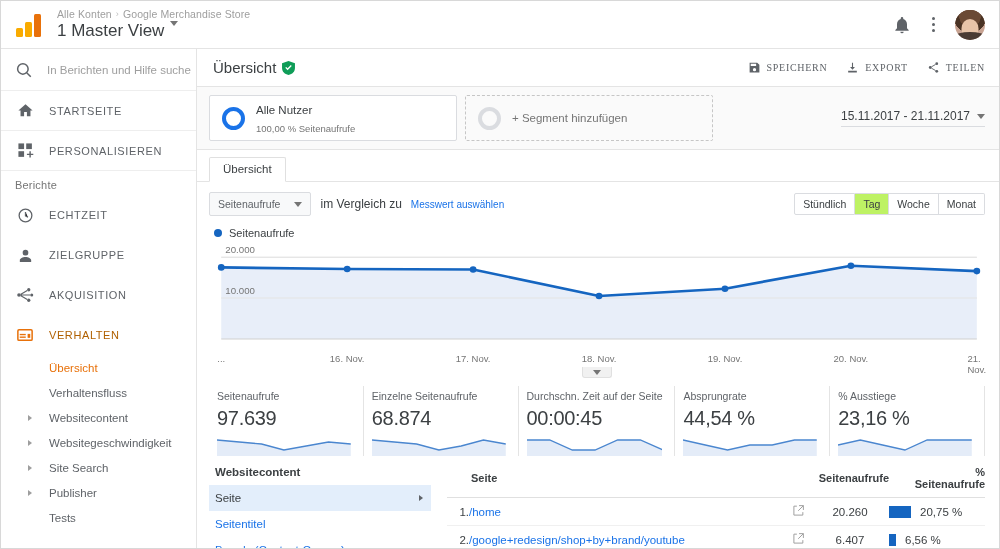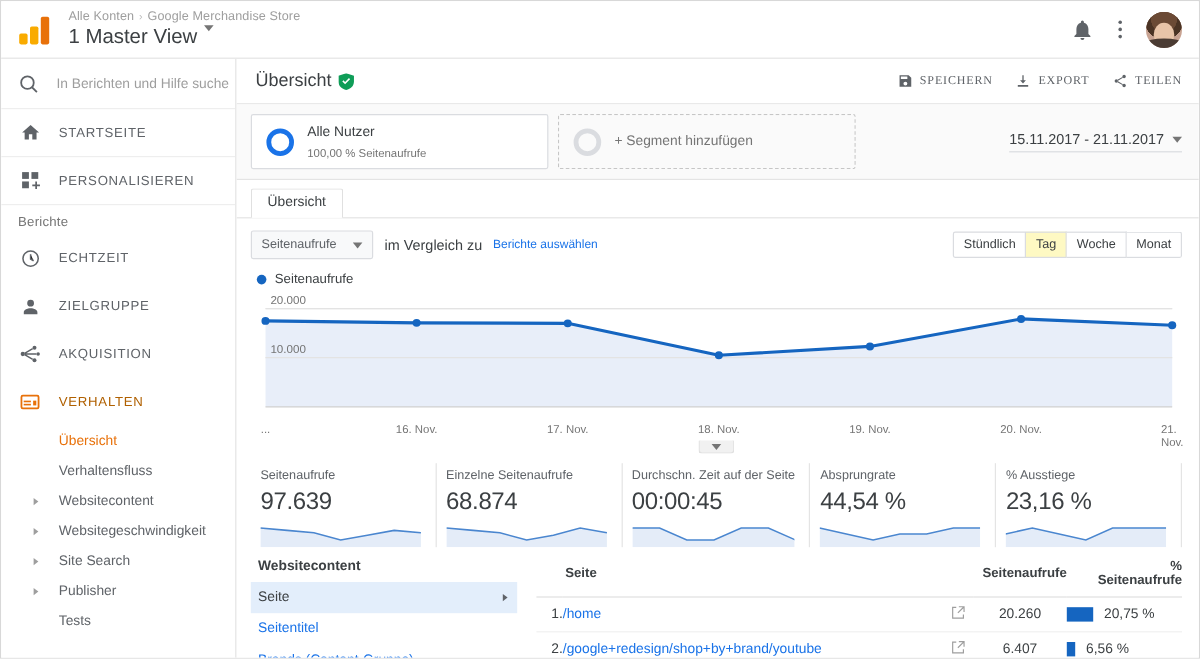--- a/index.html
+++ b/index.html
@@ -153,21 +153,21 @@
   }
   .cmp-text { font-size: 12px; color: #3c4043; }
   .cmp-link { font-size: 10px; color: #1a73e8; cursor: pointer; }
   .gran-group { margin-left: auto; display: flex; }
   .gran {
     font-size: 10.5px; color: #3c4043; padding: 4px 8px;
     border: 1px solid #dadce0; border-left: none; background: #fff; cursor: pointer;
   }
   .gran:first-child { border-left: 1px solid #dadce0; border-radius: 2px 0 0 2px; }
   .gran:last-child { border-radius: 0 2px 2px 0; }
-  .gran.sel { background: #fef9c3; }
+  .gran.sel { background: #bef264; }
 
   .legend { display: flex; align-items: center; gap: 7px; margin: 11px 0 4px 5px; }
   .legend .dot { width: 8px; height: 8px; border-radius: 50%; background: #1565c0; }
   .legend .lbl { font-size: 11px; color: #3c4043; }
 
   .chart-area { position: relative; height: 108px; }
   .chart-svg { display: block; width: 100%; height: 108px; }
   .ylabel { font-size: 9.5px; fill: #757575; }
   .xaxis { display: flex; margin-top: 2px; position: relative; height: 14px; }
   .xtick { position: absolute; font-size: 9.5px; color: #757575; transform: translateX(-50%); }
@@ -419,21 +419,21 @@
         </span>
       </div>
 
       <div class="chart-block">
         <div class="chart-controls">
           <div class="metric-select">
             <span>Seitenaufrufe</span>
             <span class="caret-down"></span>
           </div>
           <span class="cmp-text">im Vergleich zu</span>
-          <span class="cmp-link">Berichte auswählen</span>
+          <span class="cmp-link">Messwert auswählen</span>
           <div class="gran-group">
             <span class="gran">Stündlich</span>
             <span class="gran sel">Tag</span>
             <span class="gran">Woche</span>
             <span class="gran">Monat</span>
           </div>
         </div>
 
         <div class="legend">
           <span class="dot"></span>

